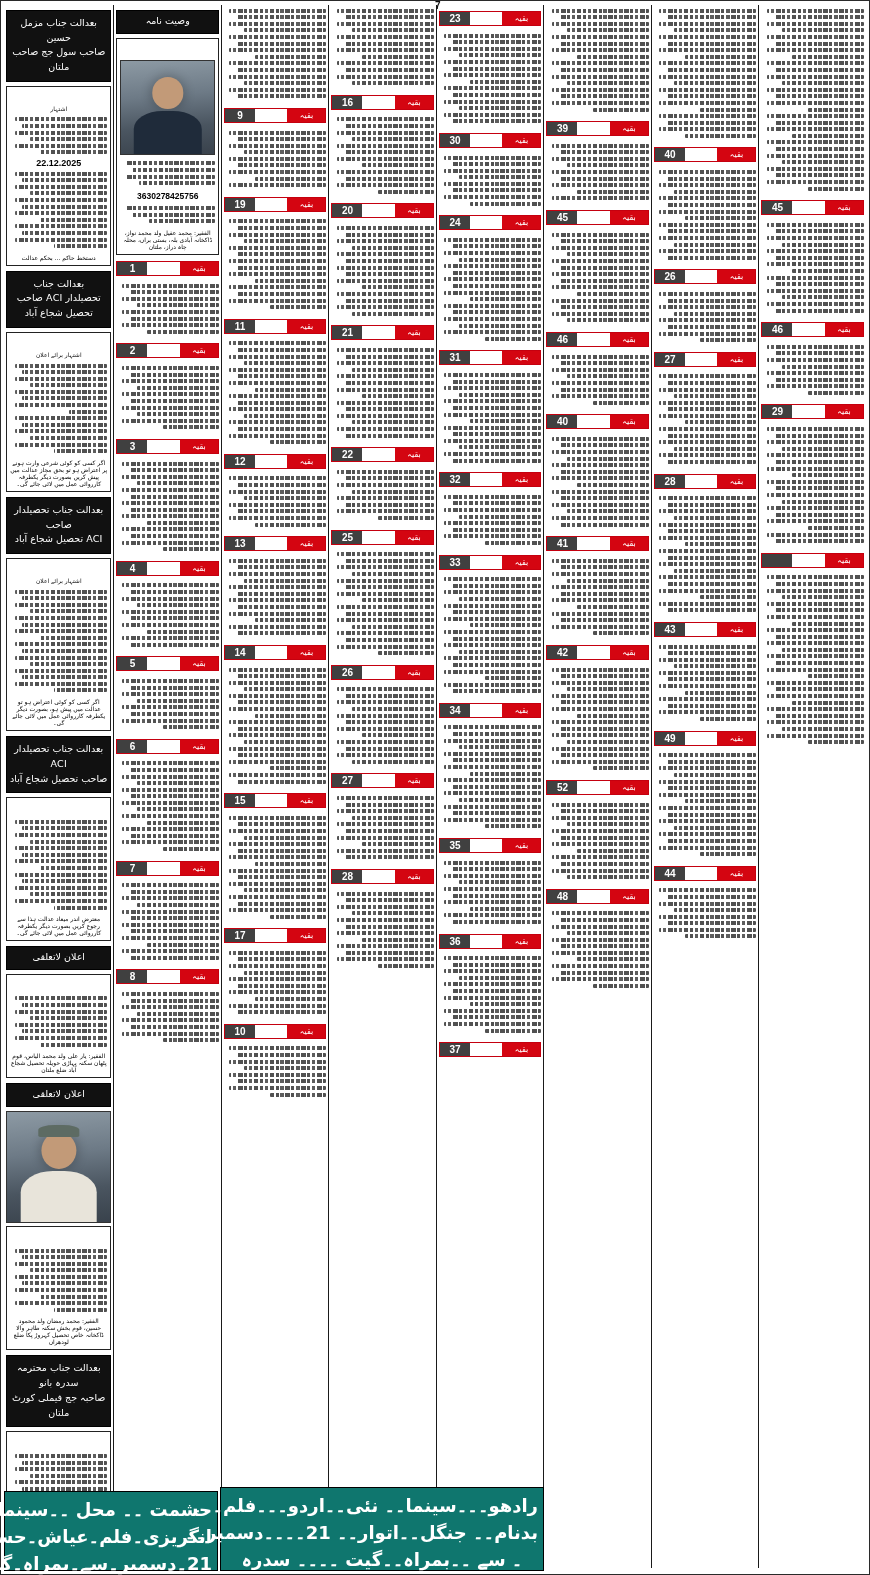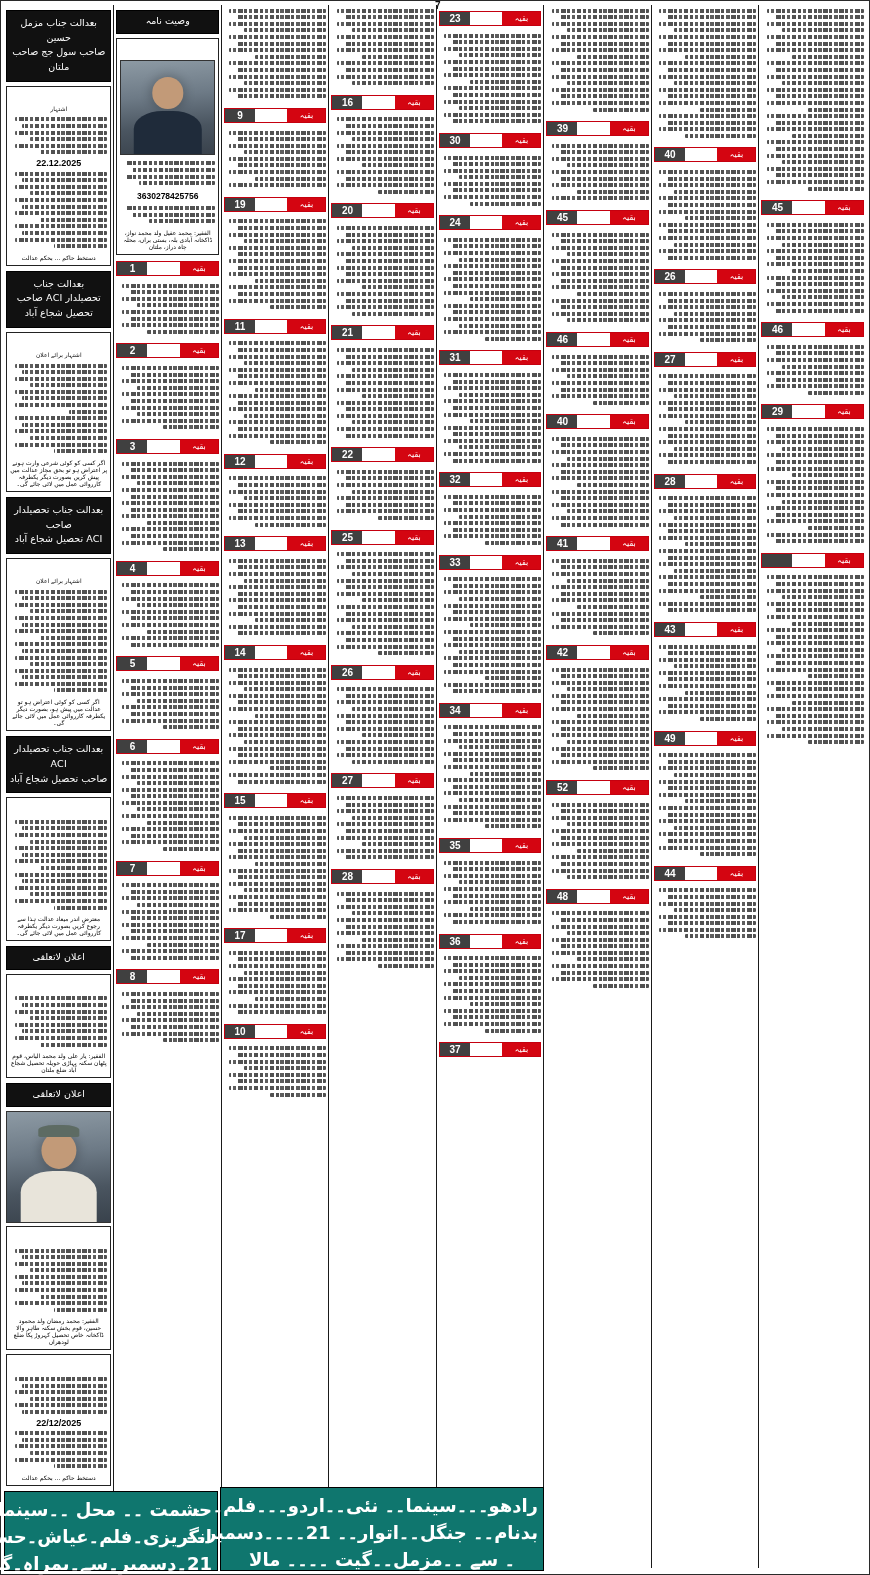--- a/index.html
+++ b/index.html
@@ -370,20 +370,24 @@
           <div class="ln w95"></div>
           <div class="ln w88"></div>
         <div class="ln w95"></div>
           <div class="ln w70"></div>
           <div class="ln w95"></div>
         <div class="ln w55"></div>
       </div>
       <div class="notice-sign">الفقیر: محمد رمضان ولد محمود حسین، قوم بخش سکنہ طاہر والا ڈاکخانہ خاص تحصیل کہروڑ پکا ضلع لودھراں</div>
     </div>
 
+    <div class="banner">
+      <div>بعدالت جناب محترمہ سدرہ بانو</div>
+      <div>صاحبہ جج فیملی کورٹ ملتان</div>
+    </div>
     <div class="notice-box">
       <div class="blob">
         <div class="ln w95"></div>
           <div class="ln w88"></div>
           <div class="ln w95"></div>
         <div class="ln w80"></div>
           <div class="ln w95"></div>
           <div class="ln w88"></div>
       </div>
       <div class="stamp-date">22/12/2025</div>
@@ -1632,16 +1636,16 @@
 
   <div class="cinema" id="cinema-left">
     <div class="row">حشمت ۔۔ محل ۔۔سینما ۔ نئی۔</div>
     <div class="row">انگریزی۔فلم۔عیاش۔حسینہ۔اتوار۔</div>
     <div class="row">21۔دسمبر۔سے۔بمراہ۔گیت۔مالا</div>
   </div>
 
   <div class="cinema" id="cinema-right">
     <div class="row">رادھو۔۔۔سینما۔۔ نئی۔۔اردو۔۔۔فلم۔۔۔</div>
     <div class="row">بدنام۔۔ جنگل۔۔اتوار۔۔ 21۔۔۔۔دسمبر۔۔</div>
-    <div class="row">۔ سے ۔۔مزمل۔۔گیت ۔۔۔۔ مالا</div>
+    <div class="row">۔ سے ۔۔بمراہ۔۔گیت ۔۔۔۔ سدرہ</div>
   </div>
 
 </div>
 
 </body></html>

